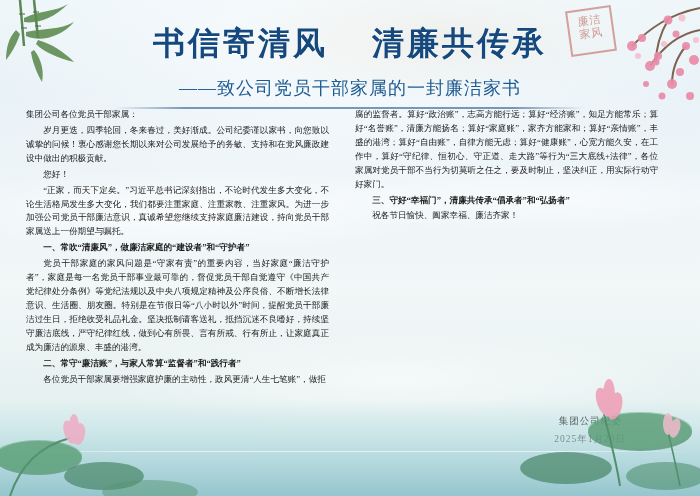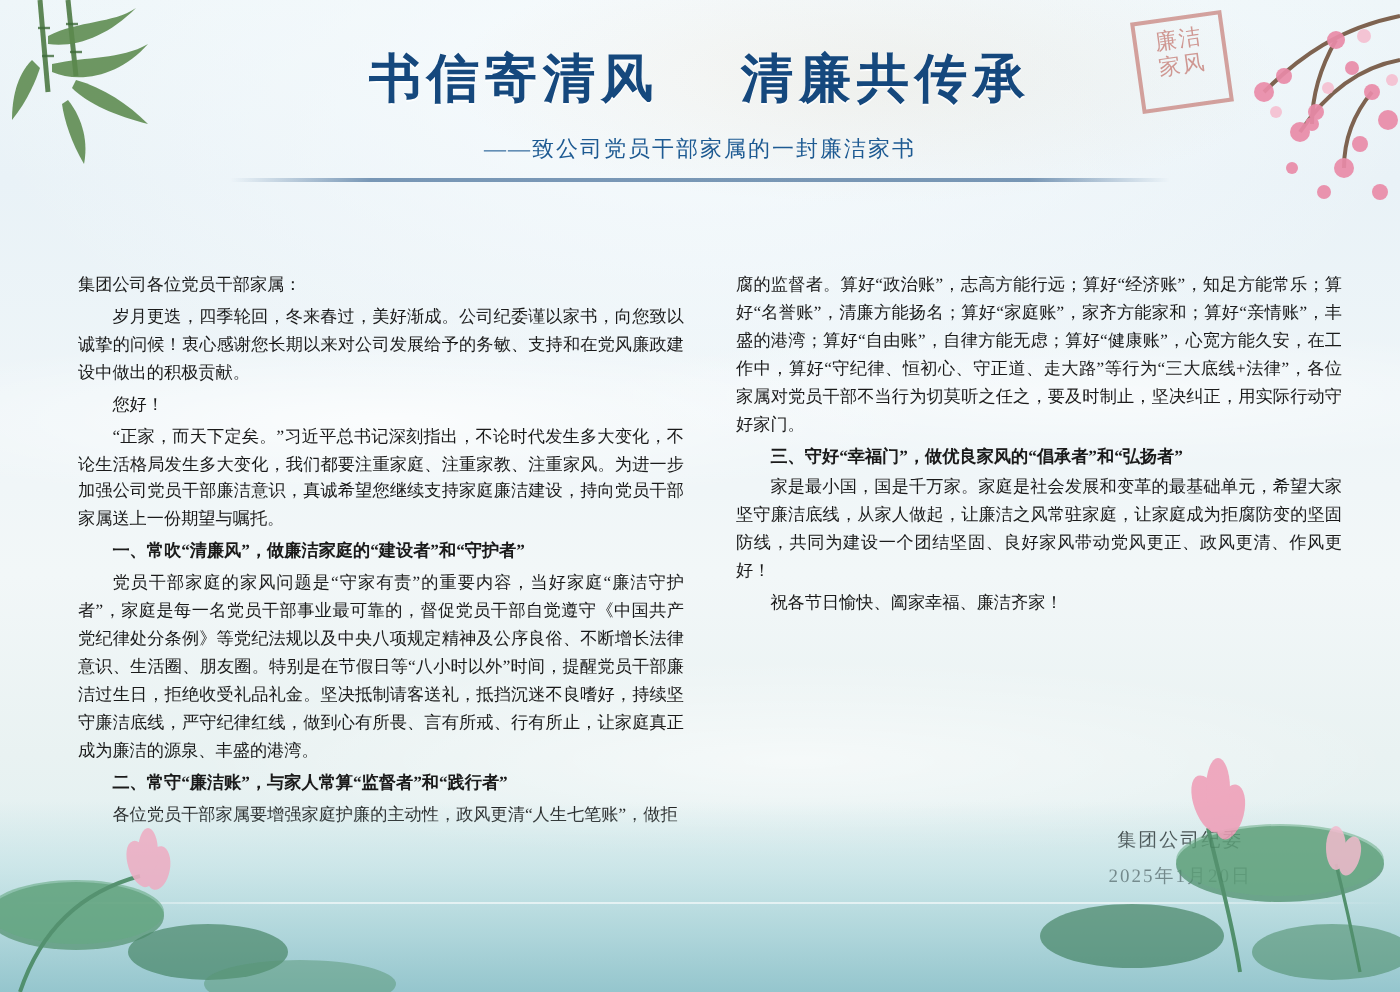--- a/index.html
+++ b/index.html
@@ -85,49 +85,48 @@
     font-family: "Liberation Serif", serif;
   }
 
   
   .header {
     position: absolute;
     left: 0; top: 22px; width: 700px;
     text-align: center;
   }
   .main-title {
-    font-size: 26px;
+    font-size: 32px;
     font-weight: bold;
     color: #15487d;
     letter-spacing: 3px;
     text-shadow: 0 1px 0 rgba(255,255,255,0.8);
     font-family: "Liberation Serif", "DejaVu Serif", serif;
   }
   .main-title .gap { display: inline-block; width: 22px; }
   .subtitle {
     margin-top: 10px;
-    font-size: 11px;
+    font-size: 18px;
     color: #1d5a92;
     letter-spacing: 1px;
   }
   .title-rule {
     width: 470px;
     height: 2px;
     margin: 7px auto 0;
     background: linear-gradient(90deg, rgba(21,72,125,0) 0%, rgba(21,72,125,0.55) 15%, rgba(21,72,125,0.55) 85%, rgba(21,72,125,0) 100%);
   }
 
   
   .content {
     position: absolute;
-    left: 39px; top: 108px;
+    left: 26px; top: 108px;
     width: 632px; height: 330px;
     display: flex;
     gap: 26px;
-    margin-top: 28px;
   }
   .col {
     width: 303px;
     font-size: 8.6px;
     line-height: 1.62;
     color: #1a1a1a;
     text-align: justify;
   }
   .col p {
     margin: 0 0 2px 0;
@@ -225,22 +224,21 @@
       <p class="indent">岁月更迭，四季轮回，冬来春过，美好渐成。公司纪委谨以家书，向您致以诚挚的问候！衷心感谢您长期以来对公司发展给予的务敏、支持和在党风廉政建设中做出的积极贡献。</p>
       <p class="indent">您好！</p>
       <p class="indent">“正家，而天下定矣。”习近平总书记深刻指出，不论时代发生多大变化，不论生活格局发生多大变化，我们都要注重家庭、注重家教、注重家风。为进一步加强公司党员干部廉洁意识，真诚希望您继续支持家庭廉洁建设，持向党员干部家属送上一份期望与嘱托。</p>
       <p class="sec-head">一、常吹“清廉风”，做廉洁家庭的“建设者”和“守护者”</p>
       <p class="indent">党员干部家庭的家风问题是“守家有责”的重要内容，当好家庭“廉洁守护者”，家庭是每一名党员干部事业最可靠的，督促党员干部自觉遵守《中国共产党纪律处分条例》等党纪法规以及中央八项规定精神及公序良俗、不断增长法律意识、生活圈、朋友圈。特别是在节假日等“八小时以外”时间，提醒党员干部廉洁过生日，拒绝收受礼品礼金。坚决抵制请客送礼，抵挡沉迷不良嗜好，持续坚守廉洁底线，严守纪律红线，做到心有所畏、言有所戒、行有所止，让家庭真正成为廉洁的源泉、丰盛的港湾。</p>
       <p class="sec-head">二、常守“廉洁账”，与家人常算“监督者”和“践行者”</p>
       <p class="indent">各位党员干部家属要增强家庭护廉的主动性，政风更清“人生七笔账”，做拒</p>
     </div>
     <div class="col">
       <p>腐的监督者。算好“政治账”，志高方能行远；算好“经济账”，知足方能常乐；算好“名誉账”，清廉方能扬名；算好“家庭账”，家齐方能家和；算好“亲情账”，丰盛的港湾；算好“自由账”，自律方能无虑；算好“健康账”，心宽方能久安，在工作中，算好“守纪律、恒初心、守正道、走大路”等行为“三大底线+法律”，各位家属对党员干部不当行为切莫听之任之，要及时制止，坚决纠正，用实际行动守好家门。</p>
-      <p class="sec-head">三、守好“幸福门”，做优良家风的“倡承者”和“弘扬者”</p>
-      <p class="indent">家是最小国，国是千万家。家庭是社会发展和变革的最基础单元，希望大家坚守廉洁底线，从家人做起，让廉洁之风常驻家庭，让家庭成为拒腐防变的坚固防线，共同为建设一个团结坚固、良好家风带动党风更正、政风更清、作风更好！</p>
+      <p class="sec-head">三、守好“幸福门”，清廉共传承“倡承者”和“弘扬者”</p>
       <p class="indent">祝各节日愉快、阖家幸福、廉洁齐家！</p>
     </div>
   </div>
 
   <div class="sign">
     <div>集团公司纪委</div>
     <div>2025年1月20日</div>
   </div>
 
   <div class="water"></div>

